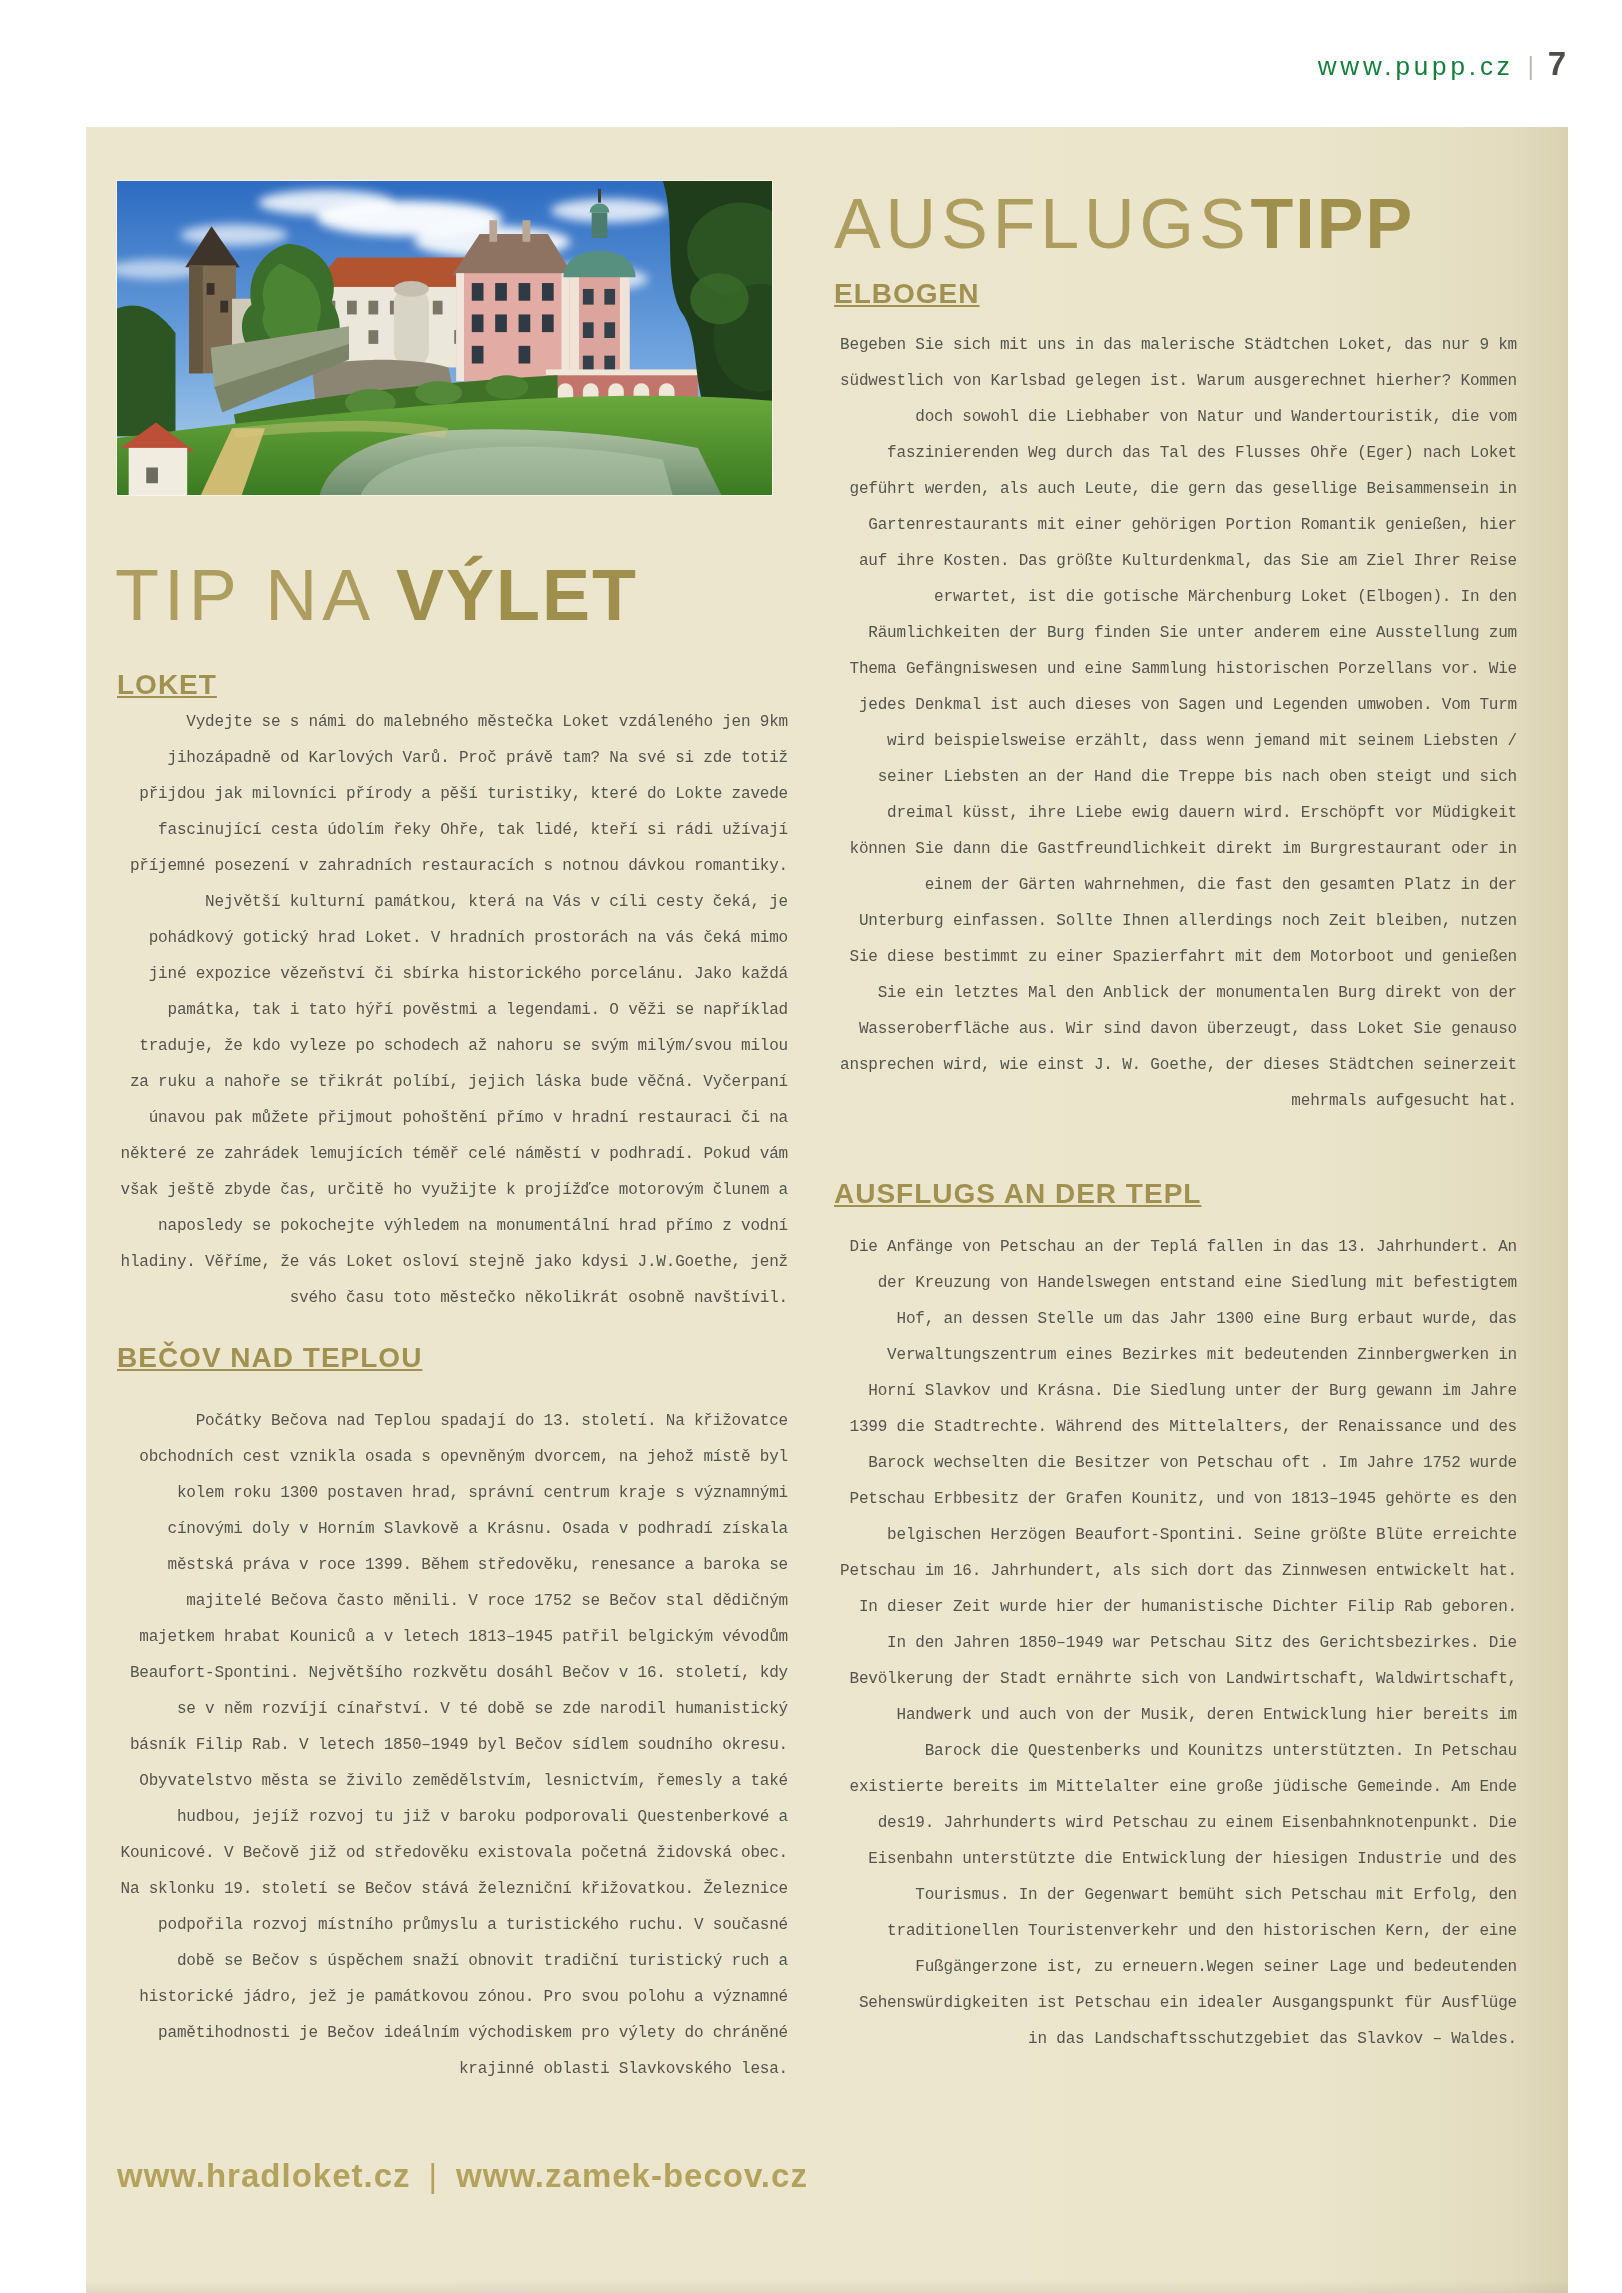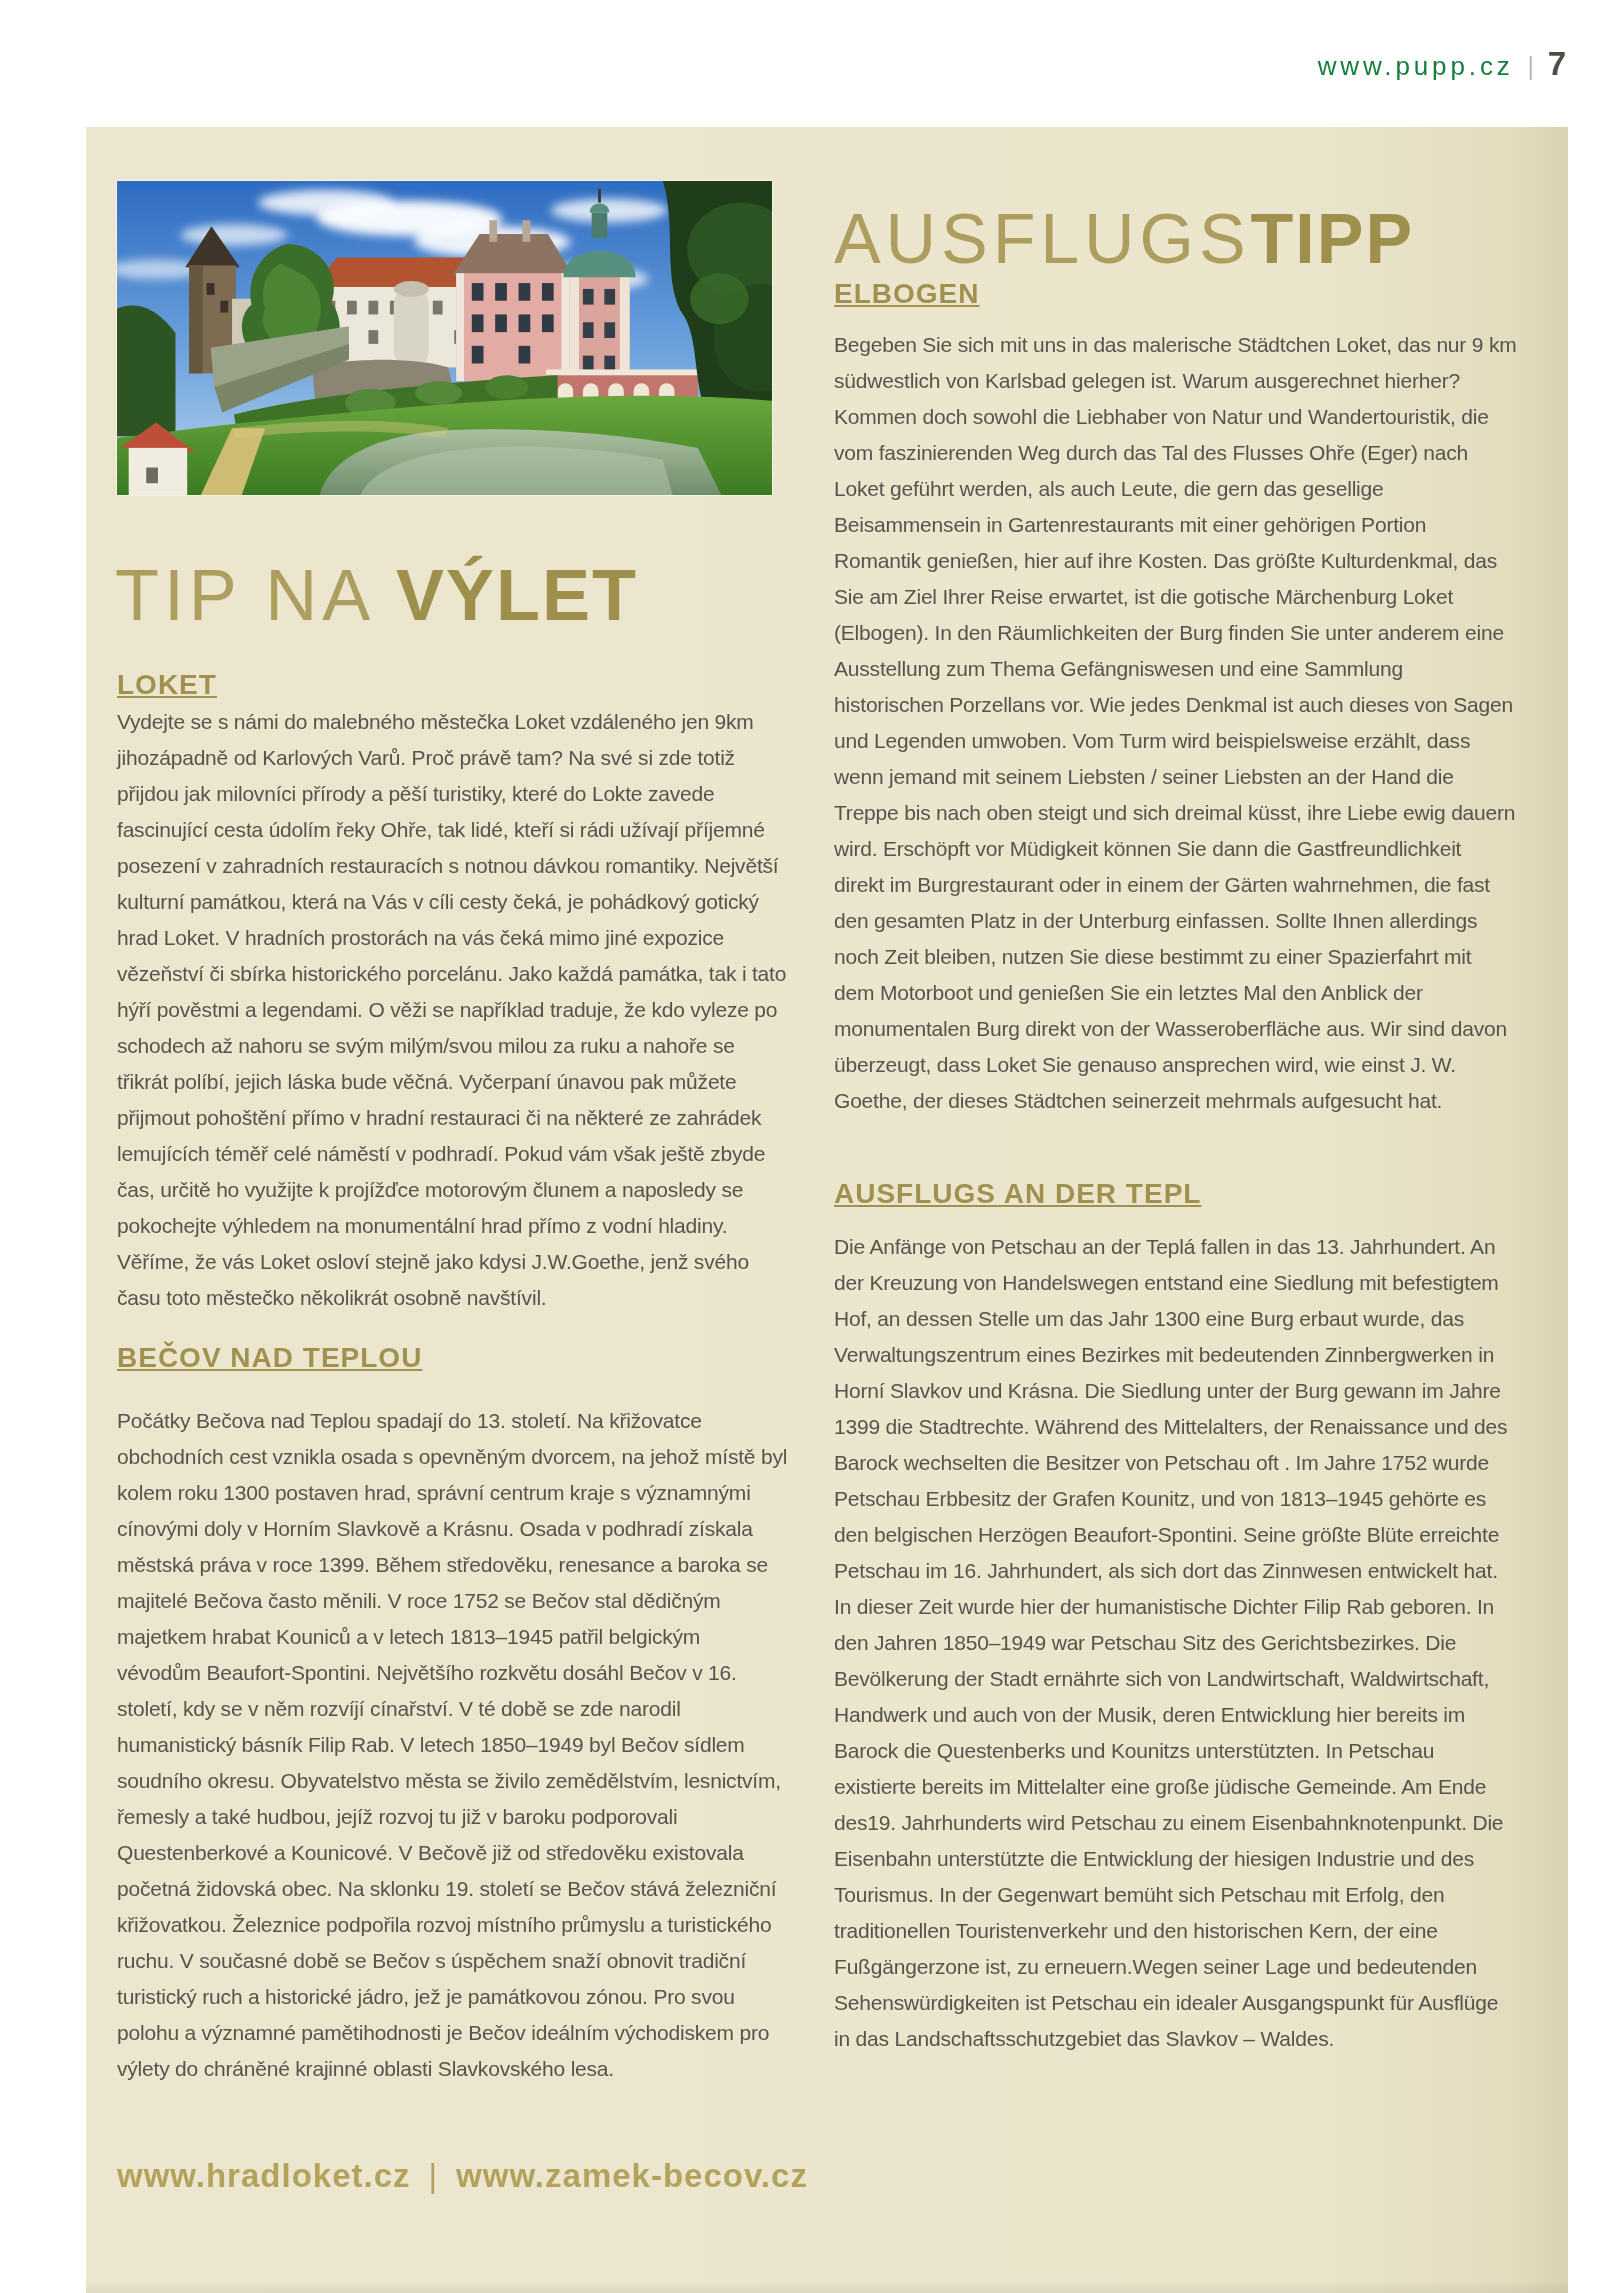--- a/index.html
+++ b/index.html
@@ -33,34 +33,34 @@
   .photo svg{display:block;width:100%;height:100%;}
 
   .big-title{position:absolute;margin:0;white-space:nowrap;font-weight:normal;}
   .big-title .tlight{
     font-weight:200;color:#ad9e60;letter-spacing:4.9px;
   }
   .big-title .tbold{
     font-weight:bold;color:#9f8f4d;letter-spacing:2px;
   }
   .title-left{left:29px;top:427px;font-size:72px;}
-  .title-right{left:748px;top:72px;font-size:70px;}
+  .title-right{left:748px;top:57px;font-size:70px;}
 
   h2.sec-head{
     position:absolute;margin:0;font-size:28px;font-weight:bold;color:#a19150;
     letter-spacing:1px;white-space:nowrap;text-decoration:underline;
   }
   .head-loket{left:31px;top:542px;}
   .head-becov{left:31px;top:1215px;}
   .head-elbogen{left:748px;top:151px;}
   .head-petschau{left:748px;top:1051px;}
 
   p.body-text{
-    position:absolute;margin:0;font-size:21px;line-height:36px;
-    color:#55544d;letter-spacing:-0.2px;text-align:left;
+    position:absolute;margin:0;font-size:16px;line-height:36px;
+    color:#55544d;letter-spacing:-0.2px;text-align:right;font-family:Liberation Mono, monospace;
   }
   .body-loket{left:31px;top:577px;width:671px;}
   .body-becov{left:31px;top:1276px;width:671px;}
   .body-elbogen{left:748px;top:200px;width:683px;}
   .body-petschau{left:748px;top:1102px;width:683px;}
 
   .footer-links{
     position:absolute;left:31px;top:2030px;display:flex;align-items:baseline;gap:18px;
     font-size:33px;font-weight:bold;color:#b3a25c;letter-spacing:1px;
   }

